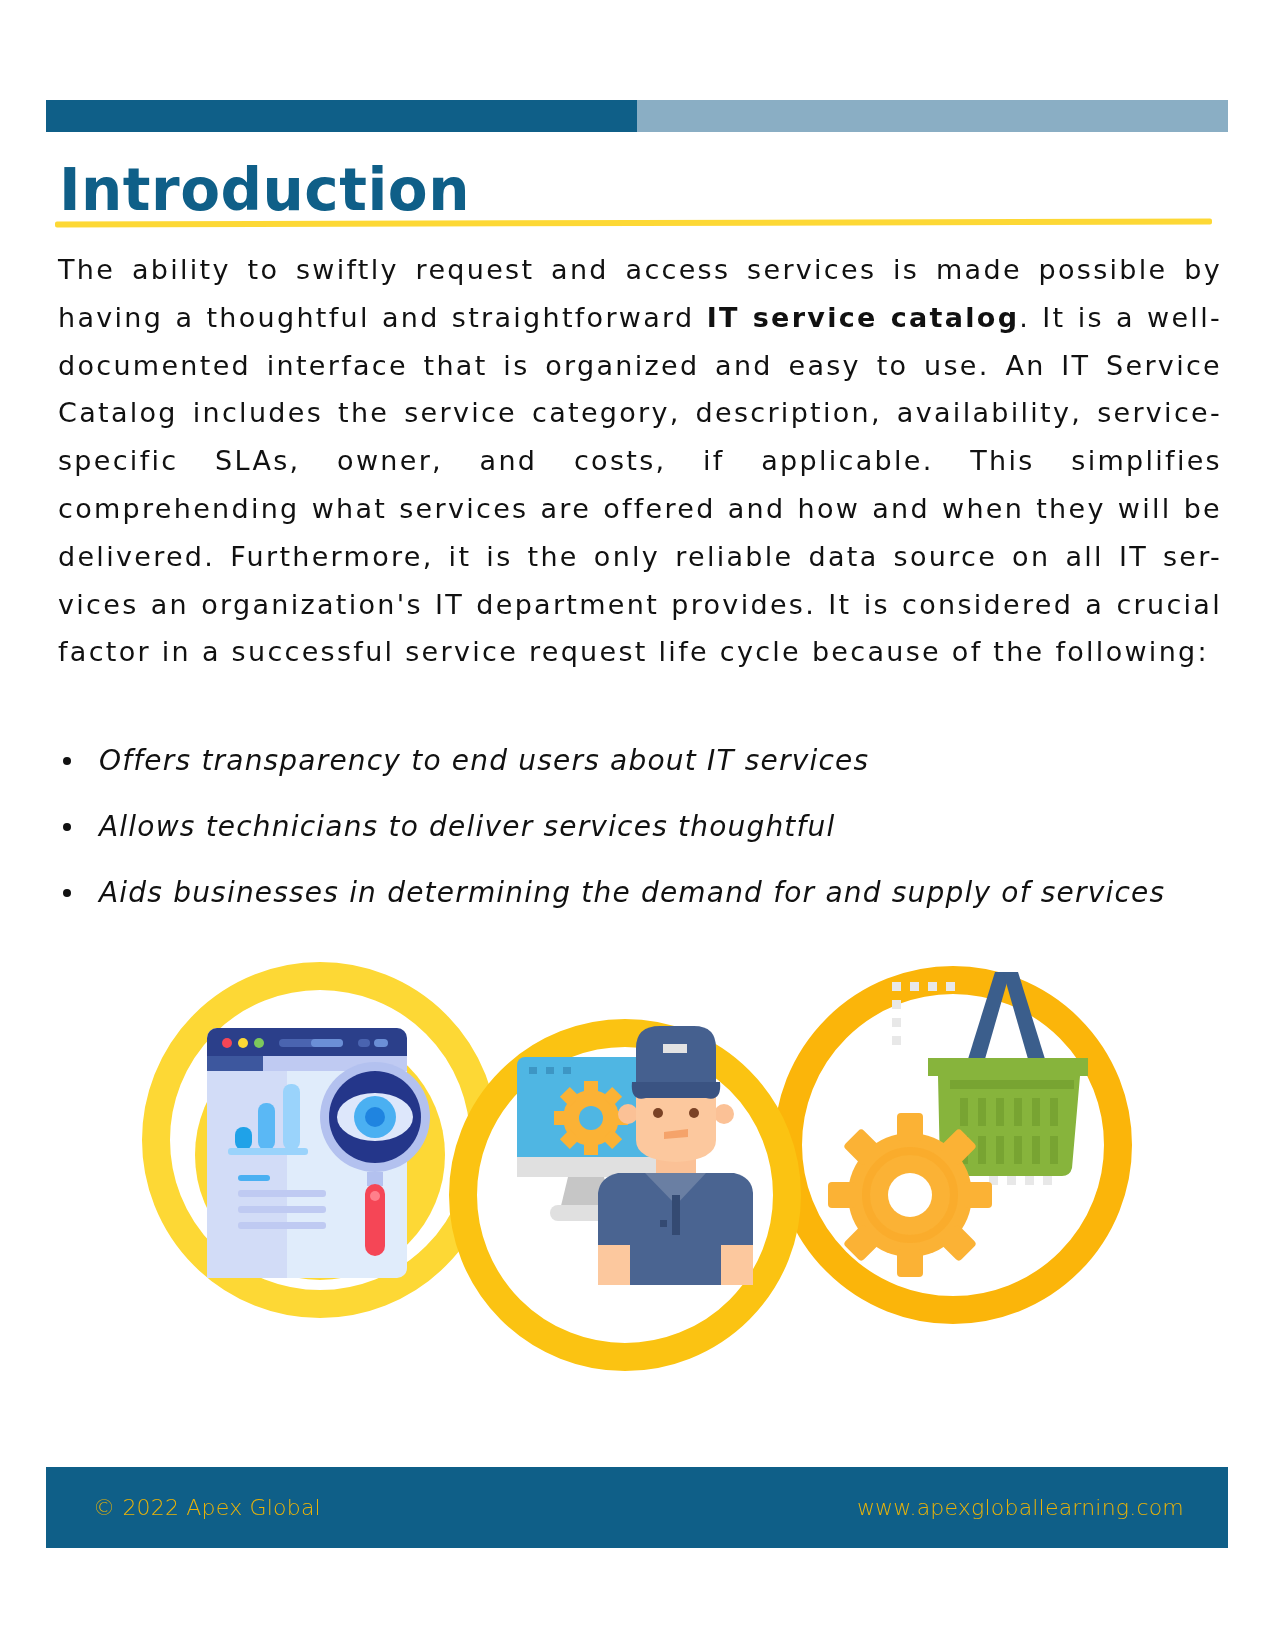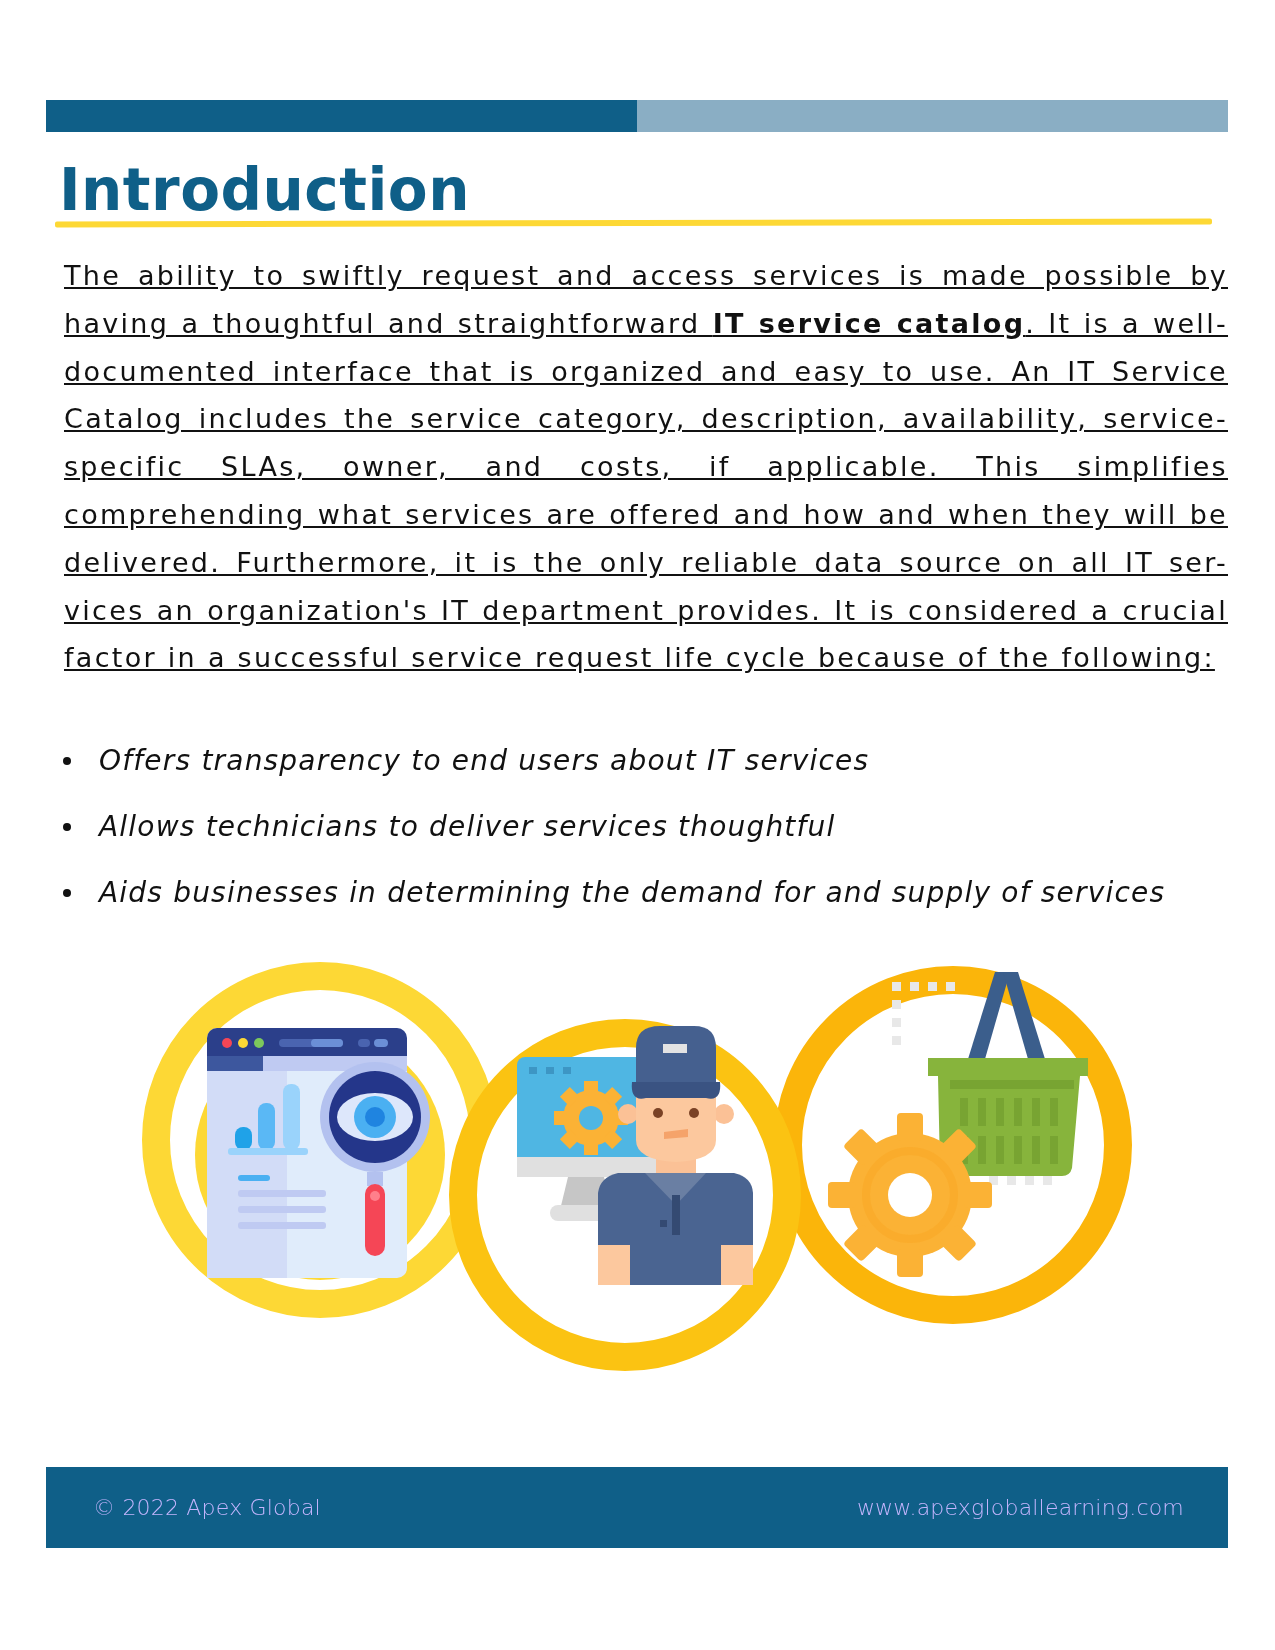--- a/index.html
+++ b/index.html
@@ -8,30 +8,30 @@
   .topbar { position: absolute; left: 46px; top: 100px; height: 32px; width: 1182px; display: flex; }
   .topbar .dark { width: 591px; background: #0f5f88; }
   .topbar .light { flex: 1; background: #8aaec4; }
   .title { position: absolute; left: 52px; top: 148px; margin: 7px;
            font-family: "DejaVu Sans", sans-serif; font-weight: bold;
            font-size: 58px; color: #0f5f88; letter-spacing: 0.5px; line-height: 70px; }
   .title-rule { position: absolute; left: 55px; top: 220px; width: 1157px; height: 6px;
                 background: #fdd835; border-radius: 2px; transform: rotate(-0.15deg); }
   .body-text { position: absolute; left: 52px; top: 240px; width: 1164px;
                font-size: 27px; line-height: 47.8px; letter-spacing: 2.3px;
-               text-align: justify; color: #111; margin: 12px; text-decoration: underline; }
+               text-align: justify; color: #111; margin: 6px; }
   .body-text b { font-weight: bold; }
   .bullets { position: absolute; left: 52px; top: 732px; width: 1170px; margin: 9px; padding: 0; list-style: none; }
   .bullets li { position: relative; padding-left: 38px; font-style: italic;
                 font-size: 28px; line-height: 40px; height: 66px; letter-spacing: 1.2px; color: #111; }
   .bullets li .dot { position: absolute; left: 2px; top: 16px; width: 8px; height: 8px;
                      border-radius: 50%; background: #111; }
   .illus { position: absolute; left: 0; top: 940px; width: 1275px; height: 440px; }
   .footer { position: absolute; left: 46px; top: 1467px; width: 1182px; height: 81px;
-            background: #0f5f88; color: #c4b5fd; display: flex; align-items: center;
+            background: #0f5f88; color: #eab308; display: flex; align-items: center;
             justify-content: space-between; box-sizing: border-box; padding: 0 44px 0 47px; }
   .footer span { font-family: "DejaVu Sans", sans-serif; font-size: 22px; font-weight: 300; letter-spacing: 0.2px; }
 </style>
 </head>
 <body>
 
 <div class="topbar">
   <div class="dark"></div>
   <div class="light"></div>
 </div>

